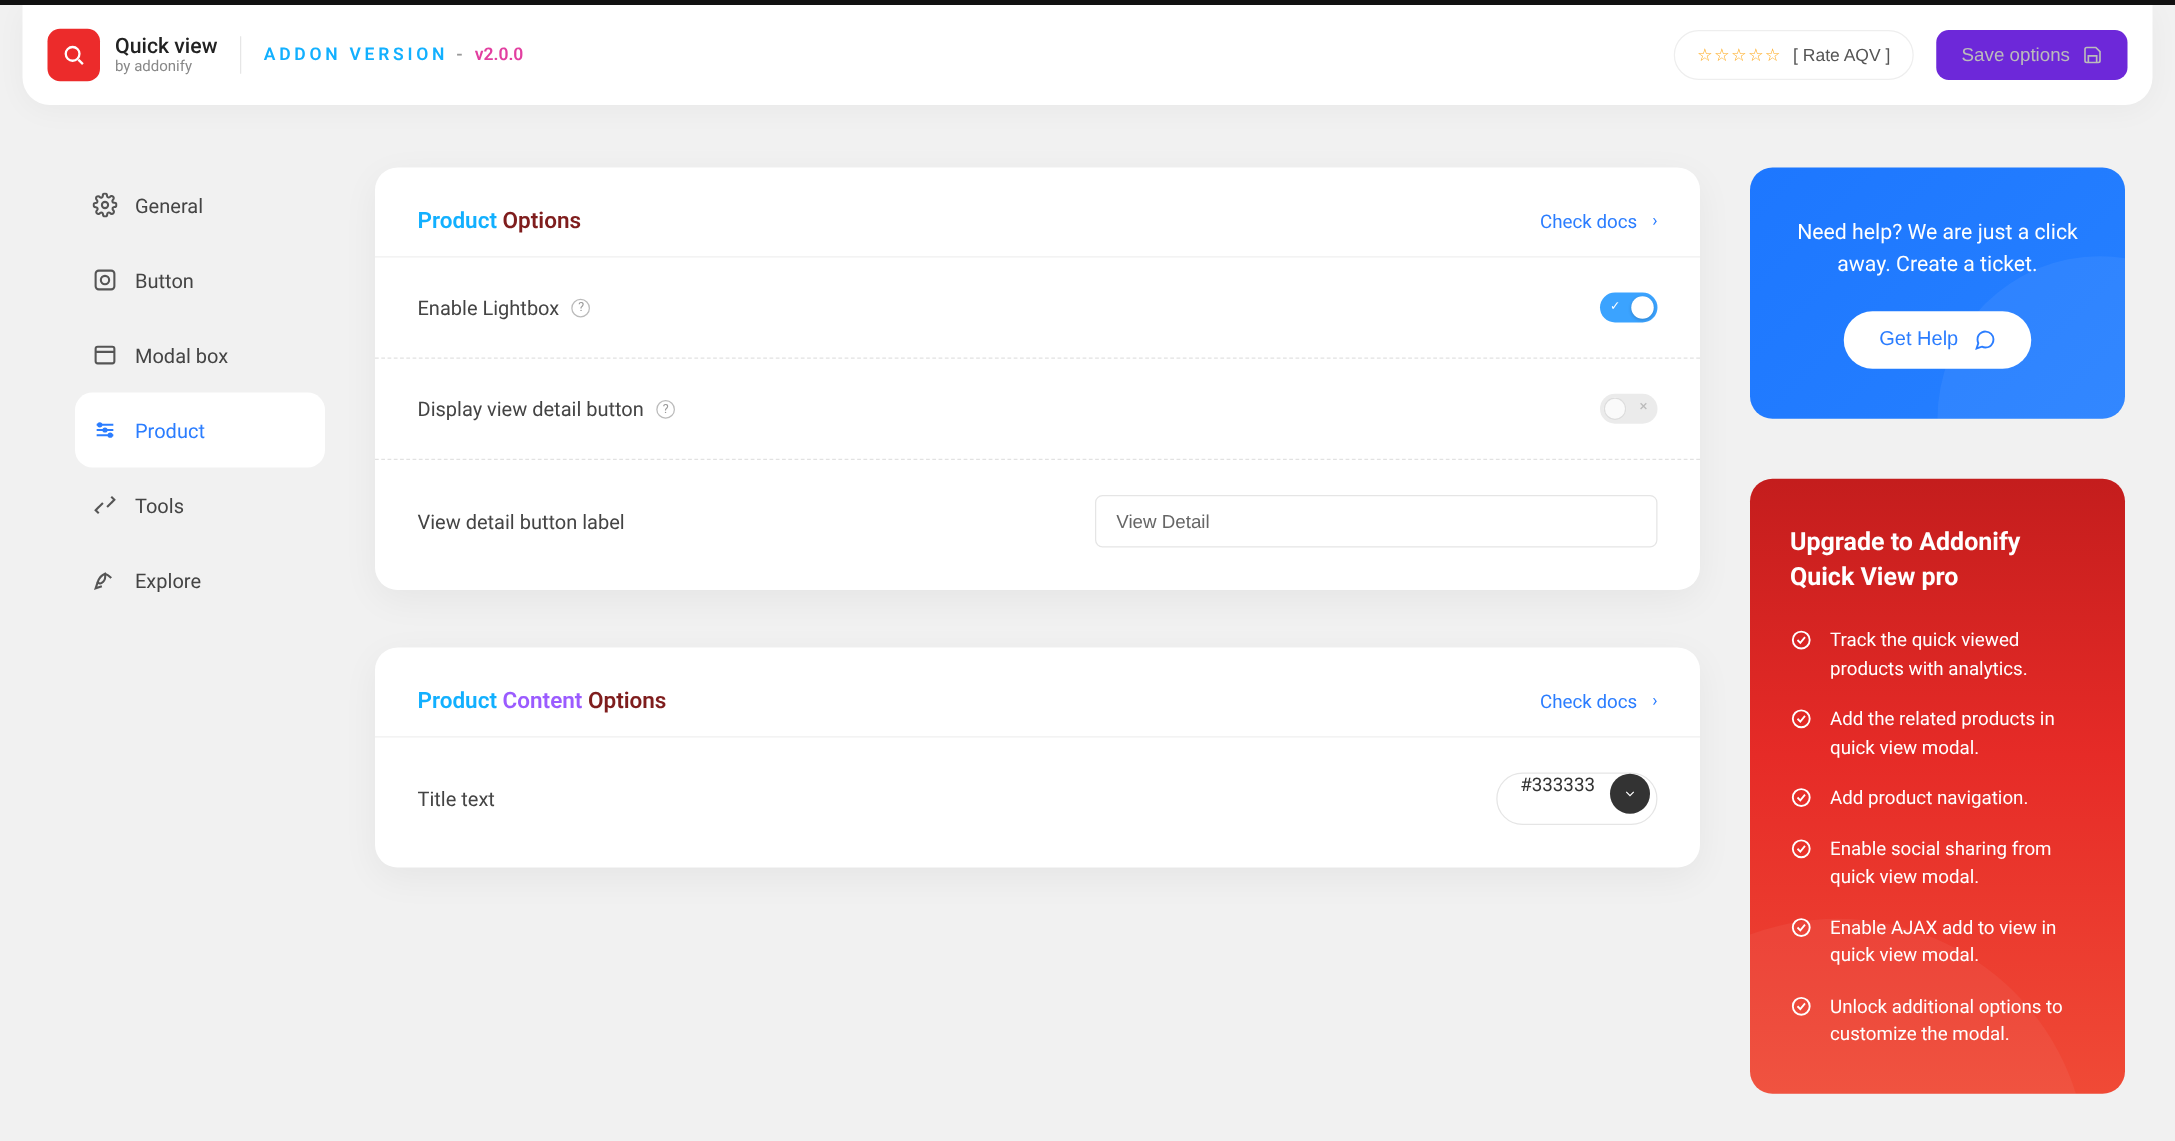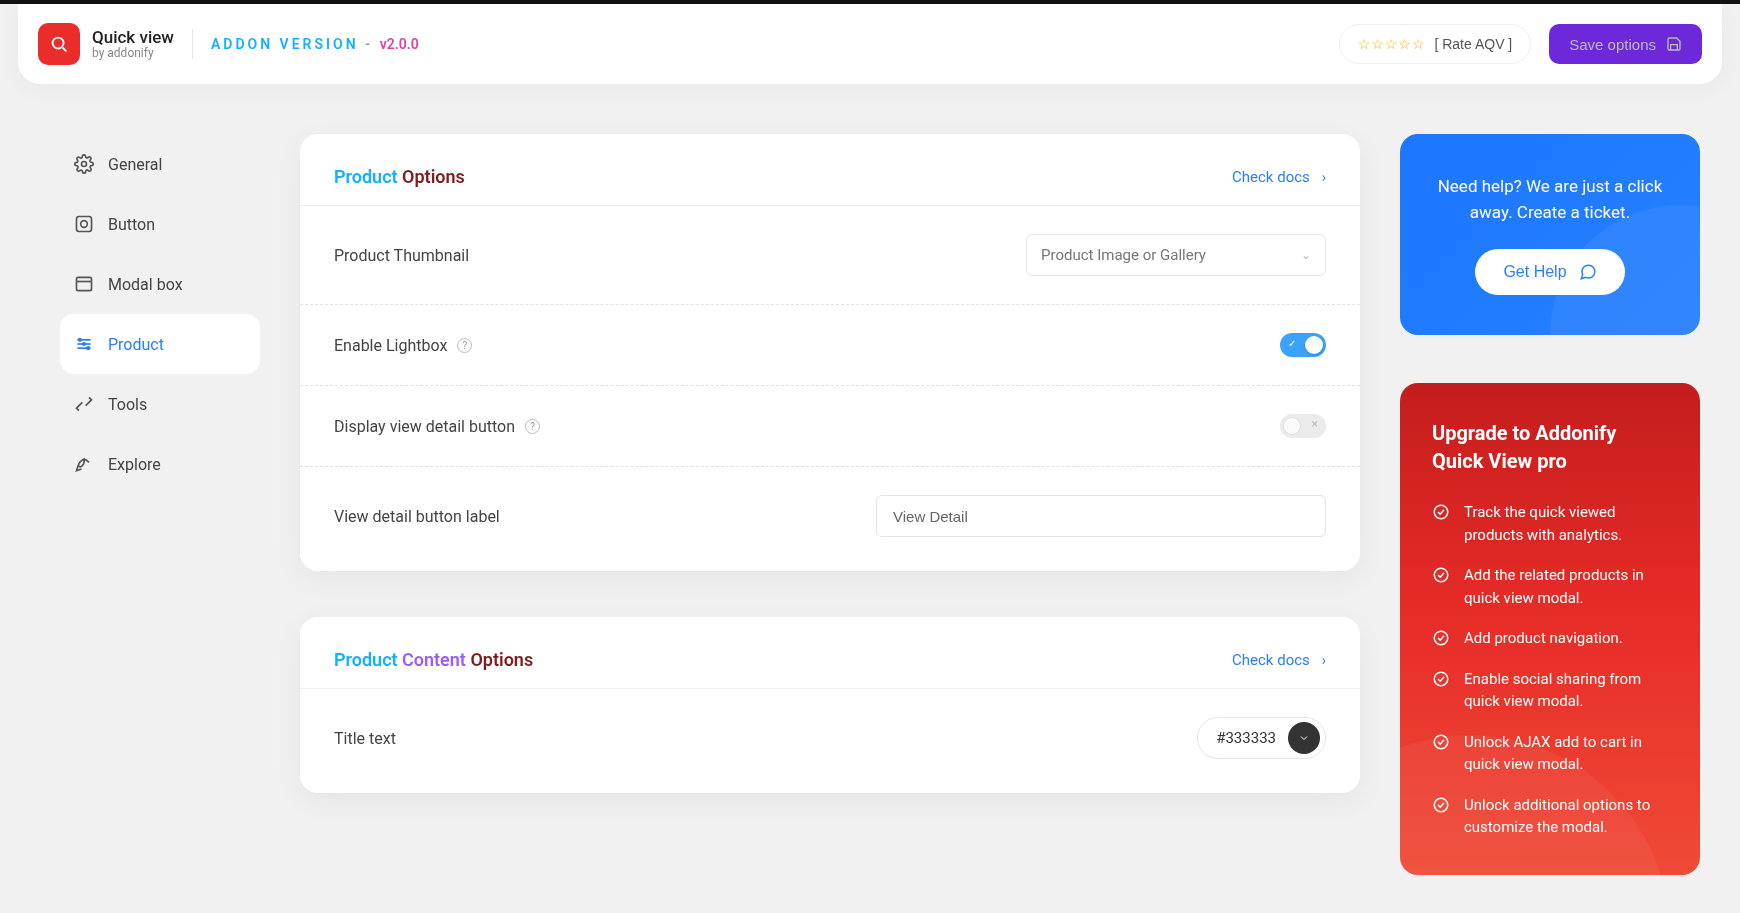--- a/index.html
+++ b/index.html
@@ -112,21 +112,21 @@
 .toggle.on::before { content: "✓"; color: #fff; font-size: 10px; position: absolute; left: 8px; top: 5px; }
 .toggle.off { background: #ebebeb; }
 .toggle.off .knob { left: 3px; background: #fafafa; box-shadow: inset 0 0 0 1px #ddd; }
 .toggle.off::after { content: "×"; color: #bbb; font-size: 12px; position: absolute; right: 8px; top: 3px; }
 .text-input {
   width: 450px; height: 42px; border: 1px solid #e5e5e5; border-radius: 6px;
   padding: 0 16px; font-size: 15px; color: #666; background: #fff;
 }
 .color-chip {
   height: 42px; border: 1px solid #e5e5e5; border-radius: 22px;
-  padding: 0 5px 0 18px; display: flex; align-items: center; gap: 12px;
+  padding: 0 5px 0 18px; display: flex; align-items: flex-start; gap: 12px;
   font-size: 15px; cursor: pointer; background: #fff;
 }
 .color-chip .swatch {
   width: 32px; height: 32px; border-radius: 50%; background: #333333;
   display: flex; align-items: center; justify-content: center;
 }
 .color-chip .swatch svg { stroke: #fff; }
 
 
 .aside { width: 300px; flex-shrink: 0; display: flex; flex-direction: column; gap: 48px; }
@@ -261,27 +261,20 @@
         <div class="section-title">
           <span class="w1">Product</span>
           <span class="w3">Options</span>
         </div>
         <div class="docs-link">
           <span>Check docs</span>
             <span class="chev">›</span>
         </div>
       </div>
 
-      <div class="field">
-        <div class="field-label">Product Thumbnail</div>
-        <div class="select">
-          <span>Product Image or Gallery</span>
-          <span class="chev">⌄</span>
-        </div>
-      </div>
 
       <div class="field">
         <div class="field-label">
           <span>Enable Lightbox</span>
           <span class="help-icon">?</span>
         </div>
         <div class="toggle on">
             <div class="knob"></div>
           </div>
       </div>
@@ -370,21 +363,21 @@
               <circle cx="12" cy="12" r="9"></circle>
               <polyline points="8 12 11 15 16 9"></polyline>
             </svg>
             <span>Enable social sharing from quick view modal.</span>
           </li>
         <li>
             <svg class="check" viewBox="0 0 24 24" fill="none" stroke="#fff" stroke-width="2">
               <circle cx="12" cy="12" r="9"></circle>
               <polyline points="8 12 11 15 16 9"></polyline>
             </svg>
-            <span>Unlock AJAX add to cart in quick view modal.</span>
+            <span>Enable AJAX add to view in quick view modal.</span>
           </li>
         <li>
             <svg class="check" viewBox="0 0 24 24" fill="none" stroke="#fff" stroke-width="2">
               <circle cx="12" cy="12" r="9"></circle>
               <polyline points="8 12 11 15 16 9"></polyline>
             </svg>
             <span>Unlock additional options to customize the modal.</span>
           </li>
       </ul>
     </div>

